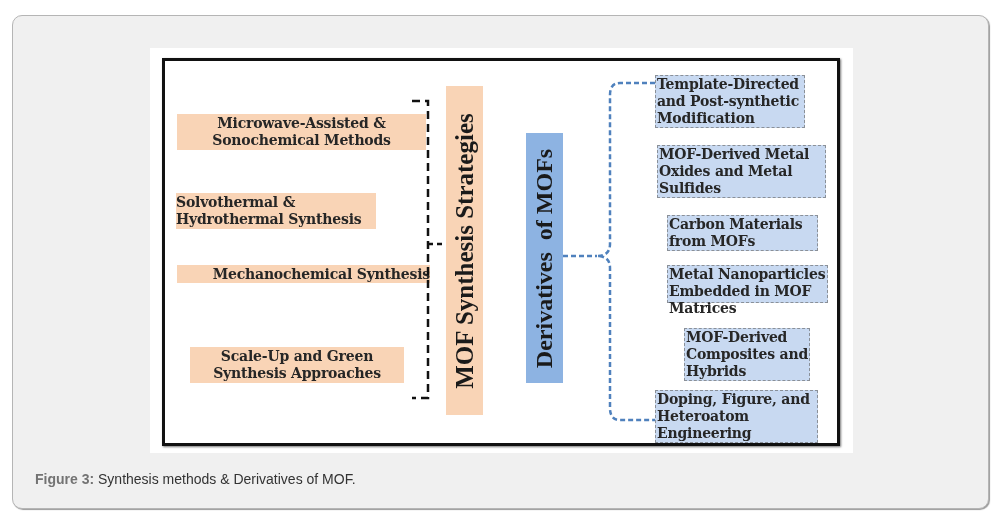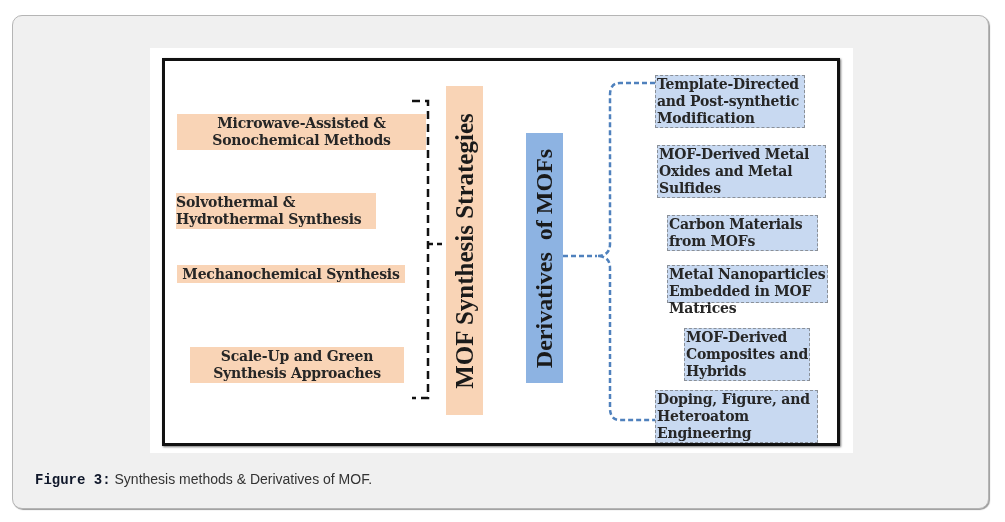--- a/index.html
+++ b/index.html
@@ -12,57 +12,57 @@
     background: #f0f0f0; border: 1px solid #b5b5b5; border-radius: 10px;
     box-shadow: 1px 1px 1px #9a9a9a; box-sizing: border-box;
   }
   .figure-bg {
     position: absolute; left: 150px; top: 48px; width: 703px; height: 405px; background: #ffffff;
   }
   .frame {
     position: absolute; left: 162px; top: 58px; width: 678px; height: 388px;
     border: 3px solid #111; box-sizing: border-box; box-shadow: 1px 1px 2px #777;
   }
-  .peach { background: #f9d4b6; }
+  .peach { background: #f9d4b6; align-items: flex-end; }
   .blue  { background: #c8d9f1; border: 1px dashed #8a9098; box-sizing: border-box; }
   .box-text {
     position: absolute; font-family: "DejaVu Serif", serif; font-weight: bold;
     color: #262626; font-size: 14px; line-height: 17px; letter-spacing: -0.2px;
   }
   .center { text-align: center; }
   .left-item { position: absolute; display: flex; flex-direction: column; justify-content: center; }
   .right-item { position: absolute; padding: 0 1px; }
   .vtitle {
     position: absolute; display: flex; align-items: center; justify-content: center;
   }
   .vtitle span {
     display: block; transform: rotate(-90deg); white-space: nowrap;
     font-family: "Liberation Serif", serif; font-weight: bold; color: #1a1a1a;
   }
   .caption {
     position: absolute; left: 35px; top: 471px; font-size: 14px; color: #333;
     font-family: "Liberation Sans", sans-serif;
   }
-  .caption b { color: #0f172a; font-family: Liberation Mono, monospace; }
+  .caption b { color: #737373; }
   svg.overlay { position: absolute; left: 0; top: 0; }
 </style>
 </head>
 <body>
 
 <div class="card"></div>
 <div class="figure-bg"></div>
 <div class="frame"></div>
 
 <div class="left-item peach box-text center" style="left:177px; top:114px; width:249px; height:36px;">
   <span style="padding:0 30px;">Microwave-Assisted &amp; Sonochemical Methods</span>
 </div>
 <div class="left-item peach box-text" style="left:176px; top:193px; width:200px; height:36px;">
   <span>Solvothermal &amp; Hydrothermal Synthesis</span>
 </div>
-<div class="left-item peach box-text center" style="left:177px; top:265px; width:228px; height:18px;">
+<div class="left-item peach box-text center" style="left:177px; top:265px; width:253px; height:18px;">
   <span>Mechanochemical Synthesis</span>
 </div>
 <div class="left-item peach box-text center" style="left:190px; top:347px; width:214px; height:36px;">
   <span style="padding:16px 18px;">Scale-Up and Green Synthesis Approaches</span>
 </div>
 
 <div class="vtitle peach" style="left:446px; top:86px; width:37px; height:329px;">
   <span style="font-size:25px;">MOF Synthesis Strategies</span>
 </div>
 <div class="vtitle" style="left:526px; top:133px; width:37px; height:250px; background:#8db3e2;">

